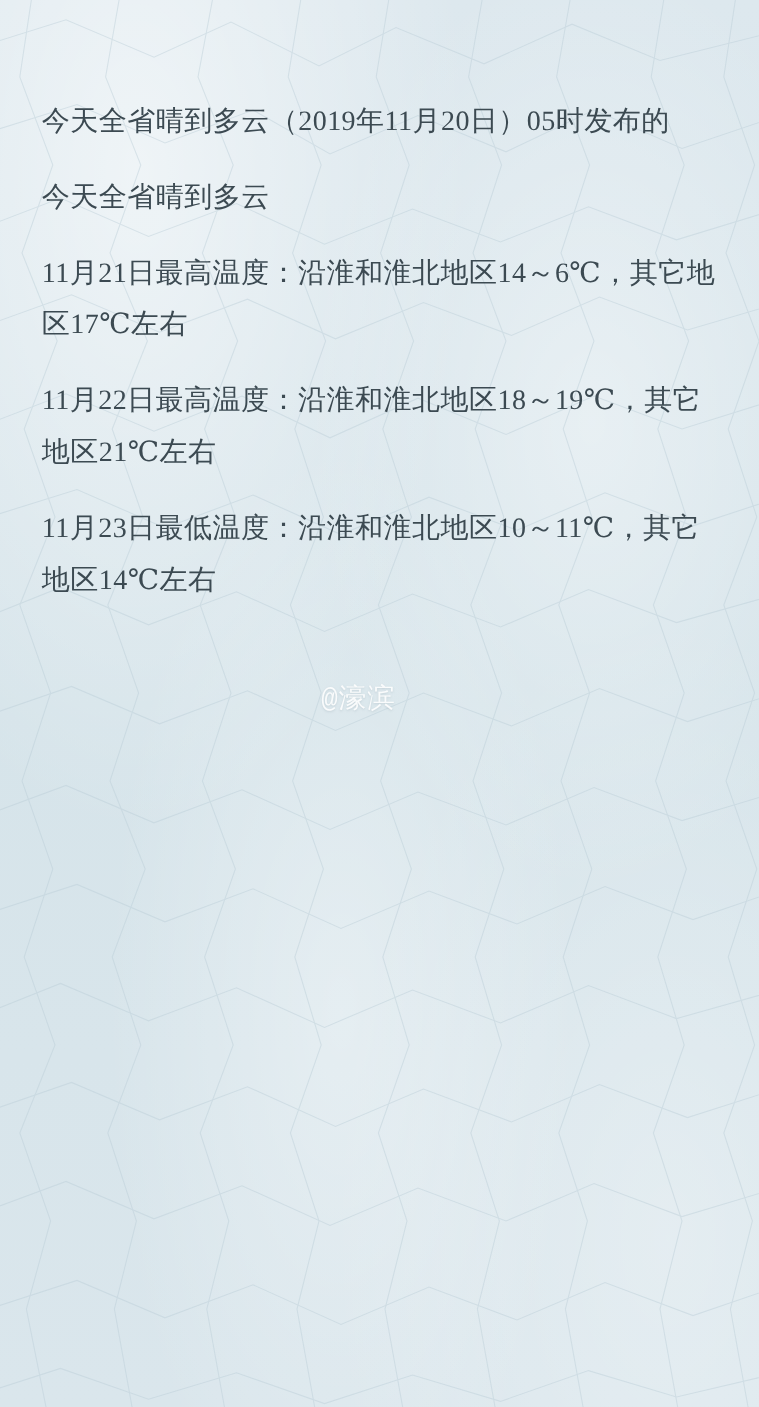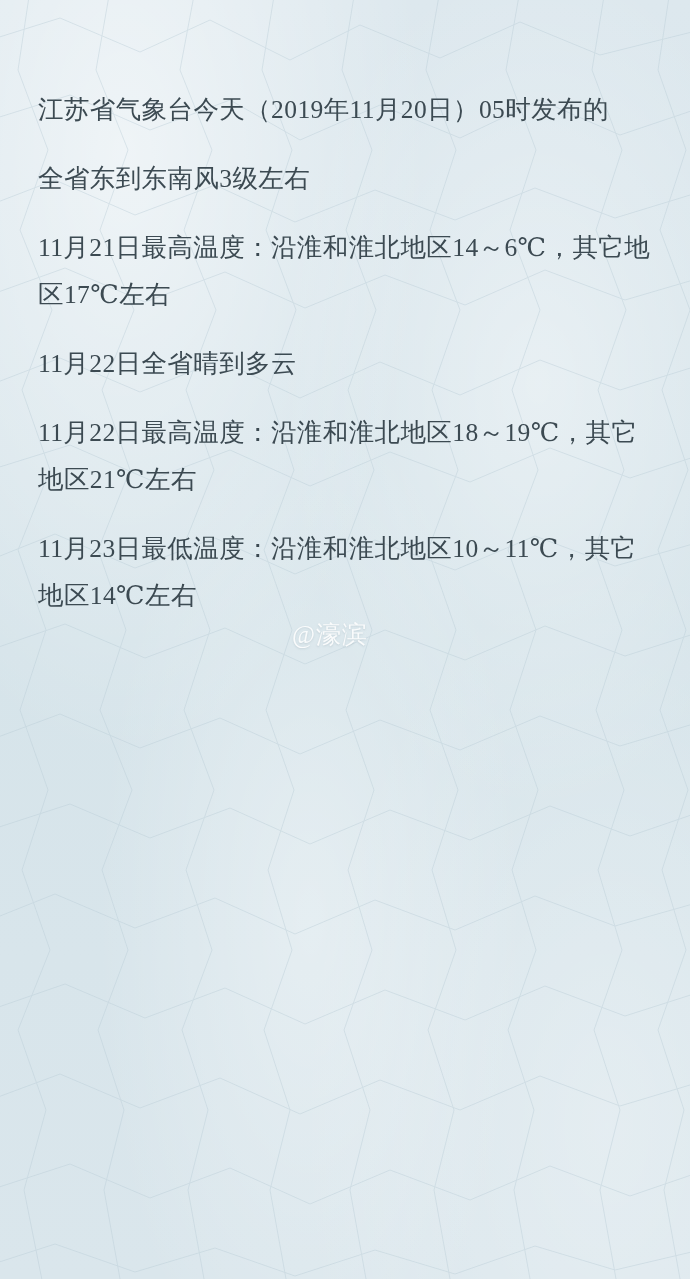--- a/index.html
+++ b/index.html
@@ -53,21 +53,21 @@
     word-break: break-all;
   }
 
   .watermark {
     position: absolute;
     left: 292px;
     top: 618px;
     font-size: 25px;
     color: rgba(255,255,255,0.88);
     letter-spacing: 1px;
-    font-family: Liberation Serif, serif;
+    font-family: Liberation Mono, monospace;
     pointer-events: none;
     text-shadow: 0 1px 2px rgba(120,140,150,0.25);
   }
 </style>
 </head>
 <body>
 
 <div id="paper">
   <svg id="crackle" viewBox="0 0 690 1279" preserveAspectRatio="none">
     <g stroke="#b9ccd6" stroke-width="1" fill="none" opacity="0.85">
@@ -93,21 +93,20 @@
       <path d="M355 -10 L342 70 L372 150 L346 230 L376 310 L348 390 L374 470 L344 550 L372 630 L346 710 L374 790 L348 870 L372 950 L344 1030 L370 1110 L350 1190 L368 1290"></path>
       <path d="M440 -10 L426 70 L456 150 L430 230 L460 310 L432 390 L458 470 L428 550 L456 630 L430 710 L458 790 L432 870 L456 950 L428 1030 L454 1110 L434 1190 L452 1290"></path>
       <path d="M520 -10 L506 70 L536 150 L510 230 L540 310 L512 390 L538 470 L508 550 L536 630 L510 710 L538 790 L512 870 L536 950 L508 1030 L534 1110 L514 1190 L532 1290"></path>
       <path d="M605 -10 L592 70 L622 150 L596 230 L626 310 L598 390 L624 470 L594 550 L622 630 L596 710 L624 790 L598 870 L622 950 L594 1030 L620 1110 L600 1190 L618 1290"></path>
       <path d="M670 -10 L658 70 L686 150 L660 230 L690 310 L662 390 L688 470 L658 550 L686 630 L660 710 L688 790 L662 870 L686 950 L658 1030 L684 1110 L664 1190 L682 1290"></path>
     </g>
   </svg>
 </div>
 
 <div id="content">
-  <p class="para">江苏省气象台今天（2019年11月20日）05时发布的</p>
-  <p class="para">全省东到东南风3级左右</p>
+  <p class="para">今天全省晴到多云（2019年11月20日）05时发布的</p>
+  <p class="para">今天全省晴到多云</p>
   <p class="para">11月21日最高温度：沿淮和淮北地区14～6℃，其它地区17℃左右</p>
-  <p class="para">11月22日全省晴到多云</p>
   <p class="para">11月22日最高温度：沿淮和淮北地区18～19℃，其它地区21℃左右</p>
   <p class="para">11月23日最低温度：沿淮和淮北地区10～11℃，其它地区14℃左右</p>
 </div>
 
 <div class="watermark">@濠滨</div>
 
 </body></html>

